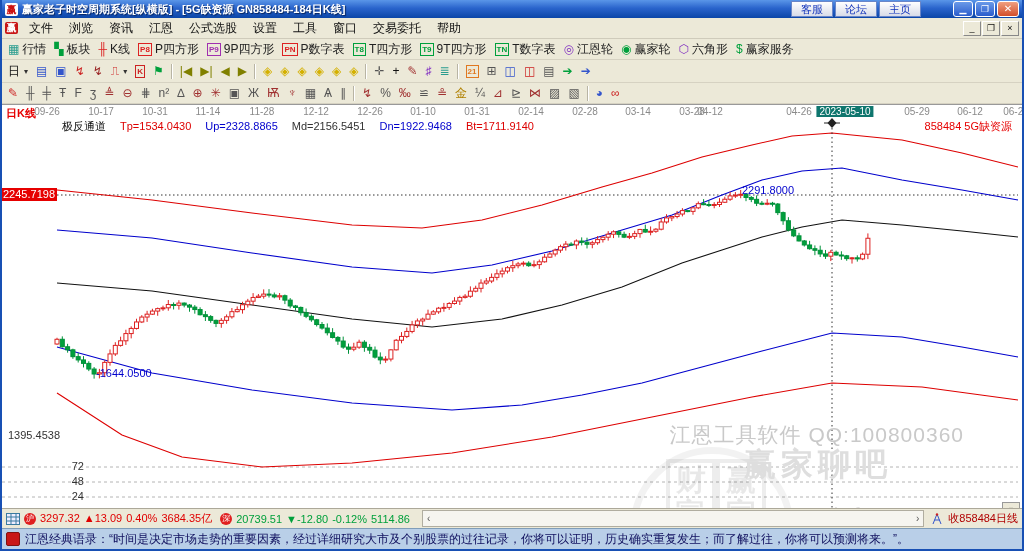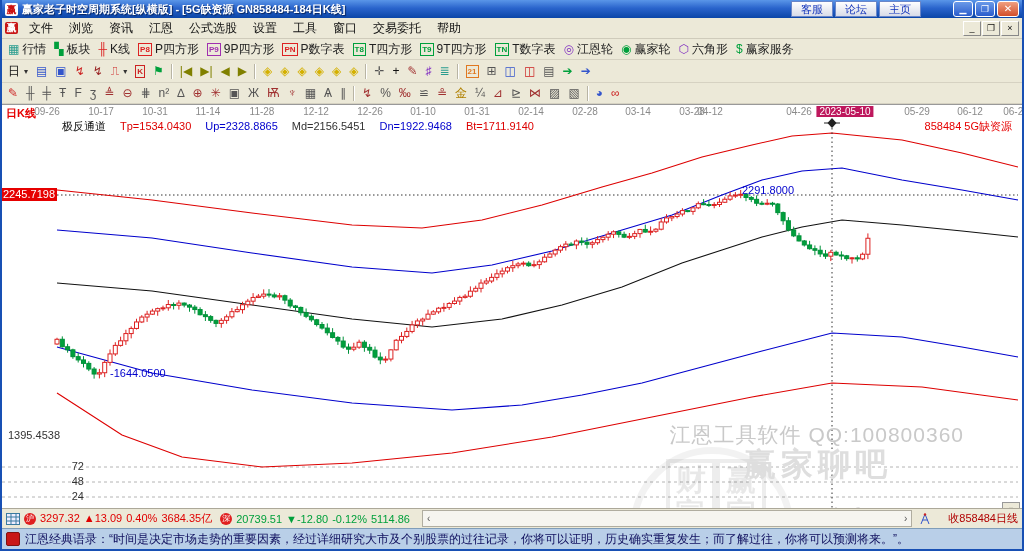--- a/index.html
+++ b/index.html
@@ -34,48 +34,48 @@
   .tbtn .glyph{font-size:12px;line-height:1;}
   .tbtn .box-glyph{font-size:8px;font-weight:bold;line-height:9px;padding:1px 1px;border:1px solid;}
   .tbtn .tlabel{font-size:12px;}
   .tbtn .dd{font-size:8px;color:#333;margin-left:1px;}
   .sep{width:1px;height:15px;background:#b8b4a4;border-right:1px solid #fff;margin:0 3px;}
   
   .chart{position:relative;flex:1;background:#fff;overflow:hidden;border-top:1px solid #999;}
   .chart svg{position:absolute;left:0;top:0;}
   .dates{position:absolute;left:0;top:0;width:100%;height:13px;}
   .date-tick{position:absolute;top:1px;transform:translateX(-50%);font-size:10px;color:#8a8a8a;white-space:nowrap;}
-  .date-tick.hl{background:#be185d;color:#fff;padding:0 3px;z-index:3;}
+  .date-tick.hl{background:#0f766e;color:#fff;padding:0 3px;z-index:3;}
   .klabel{position:absolute;left:4px;top:1px;color:#e60000;font-weight:bold;font-size:11px;}
   .ind{position:absolute;left:60px;top:14px;font-size:11px;white-space:nowrap;}
   .ind span{margin-right:14px;}
   .stock-label{position:absolute;right:10px;top:14px;color:#e60000;font-size:11px;}
   .price-marker{position:absolute;left:0;top:83px;width:55px;height:13px;background:#e60000;color:#fff;
                 font-size:11px;line-height:13px;padding-left:1px;box-sizing:border-box;z-index:2;}
   .high-label{position:absolute;left:740px;top:79px;color:#0000cc;font-size:11px;z-index:2;}
-  .low-label{position:absolute;left:108px;top:262px;color:#0000cc;font-size:11px;z-index:2;}
+  .low-label{position:absolute;left:94px;top:262px;color:#0000cc;font-size:11px;z-index:2;}
   .scale-label{position:absolute;left:6px;top:324px;color:#333;font-size:11px;}
   .vol-label{position:absolute;left:64px;width:18px;text-align:right;color:#333;font-size:11px;}
   .wm1{position:absolute;right:58px;top:316px;font-size:21px;color:#c9c9c9;letter-spacing:1px;}
   .wm2{position:absolute;left:742px;top:338px;font-size:32px;font-weight:bold;color:#dedede;letter-spacing:5px;}
   .wm-url{position:absolute;left:758px;top:398px;font-size:22px;color:#e3e3e3;letter-spacing:2px;}
   .wm-circle{position:absolute;left:628px;top:342px;width:150px;height:150px;border:7px solid rgba(0,0,0,0.05);border-radius:50%;}
   .wm-seal{position:absolute;top:354px;width:42px;border:4px solid rgba(0,0,0,0.07);color:rgba(0,0,0,0.09);
            font-size:30px;font-weight:bold;line-height:34px;text-align:center;}
   .splitter-btn{position:absolute;left:1000px;top:397px;width:16px;height:12px;background:#ece9d8;border:1px solid #999;
                 font-size:9px;line-height:10px;text-align:center;color:#333;}
   
   .statusbar{height:19px;flex:0 0 19px;display:flex;align-items:center;gap:4px;background:#ece9d8;
              border-top:1px solid #aca899;padding:0 4px;font-size:11px;}
   .idx-ico{width:12px;height:12px;border-radius:50%;background:#e02020;color:#fff;font-size:8px;line-height:12px;text-align:center;flex:0 0 12px;}
   .idx-red span{color:#e00000;margin-right:4px;}
   .idx-green span{color:#00a03c;margin-right:4px;}
   .scroll-track{flex:1;height:15px;background:#f6f5f0;border:1px solid #b0ada0;display:flex;align-items:center;
                 justify-content:space-between;padding:0 4px;color:#555;font-size:10px;margin:0 4px;}
-  .sb-right{color:#b00000;display:flex;align-items:center;gap:18px;white-space:nowrap;}
+  .sb-right{color:#b00000;display:flex;align-items:center;gap:6px;white-space:nowrap;}
   
   .quotebar{height:20px;flex:0 0 20px;display:flex;align-items:center;gap:5px;background:#b9cfe8;
             border-top:1px solid #7f9db9;padding:0 4px;color:#10105e;font-size:12px;white-space:nowrap;overflow:hidden;}
   .q-ico{width:12px;height:12px;background:#c81616;border-radius:2px;flex:0 0 12px;border:1px solid #801010;}
 </style>
 </head>
 <body>
 
 <div class="window">
 

